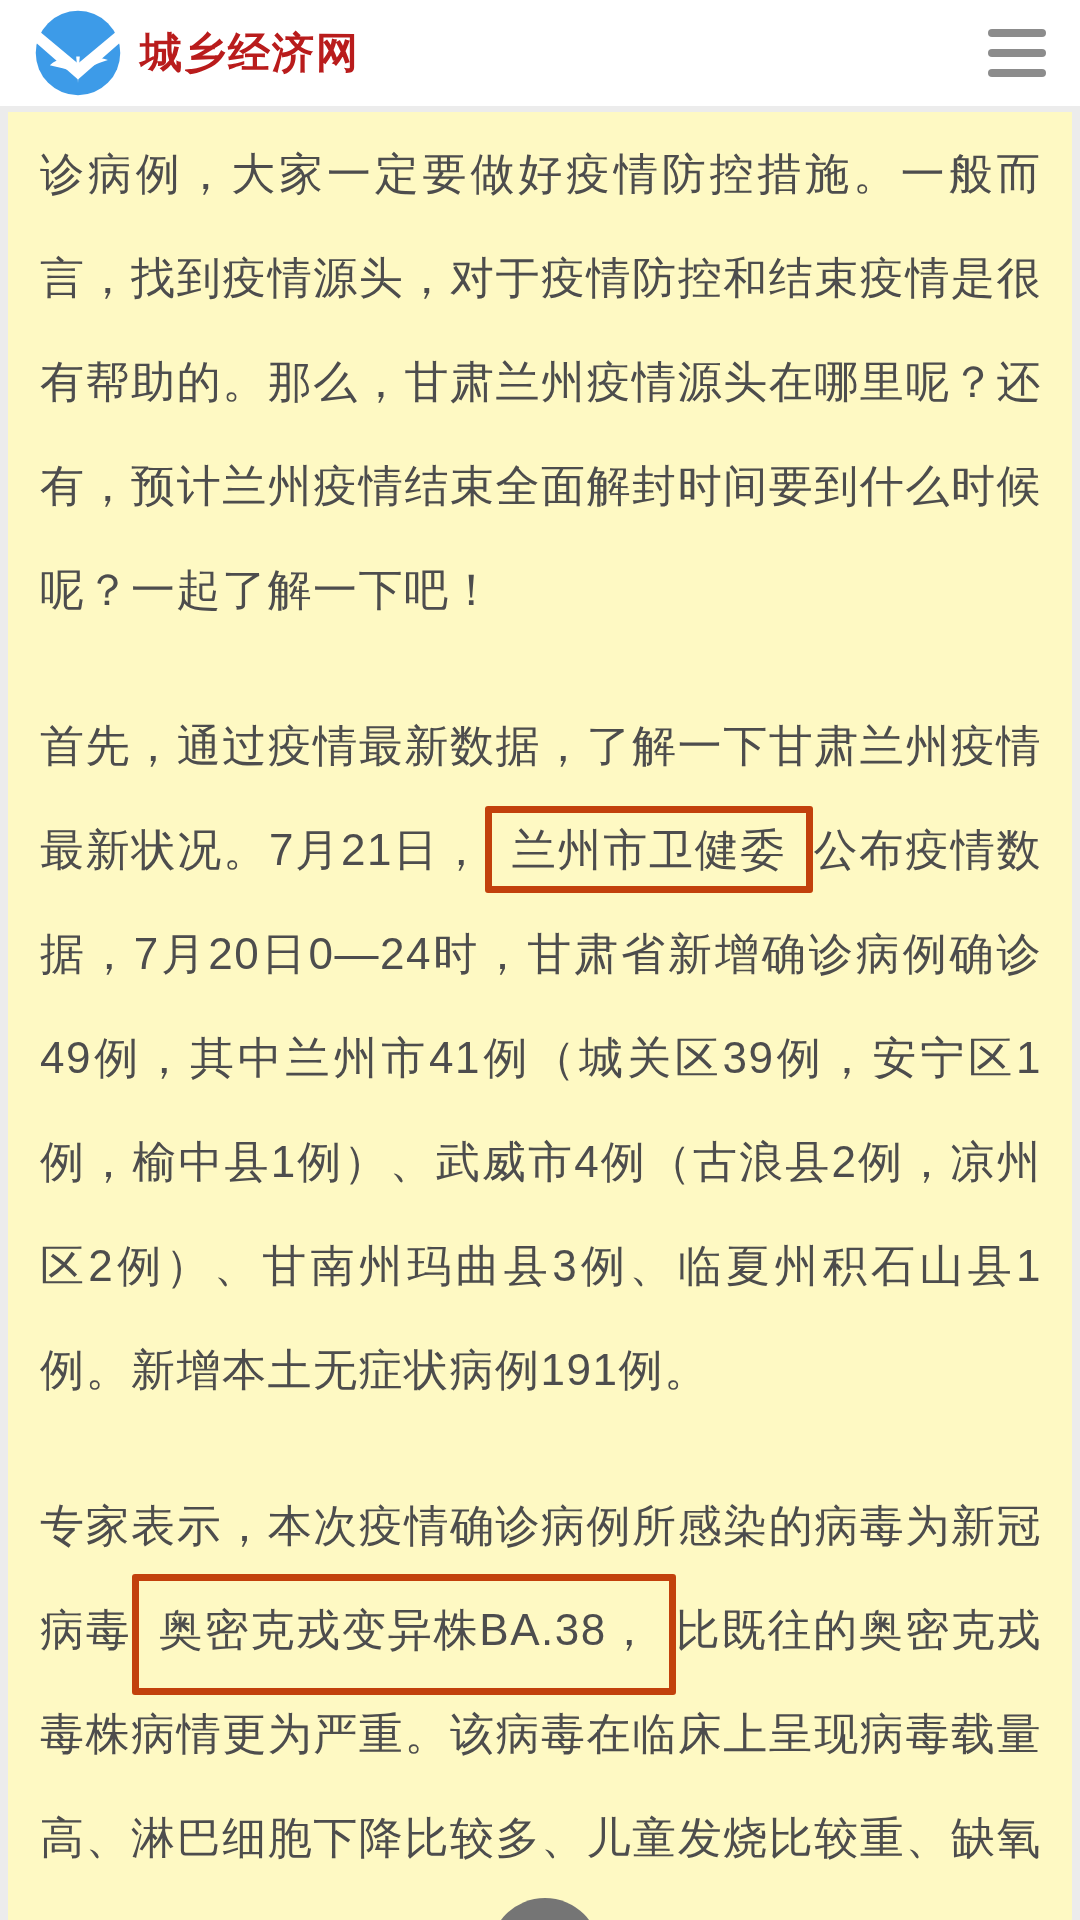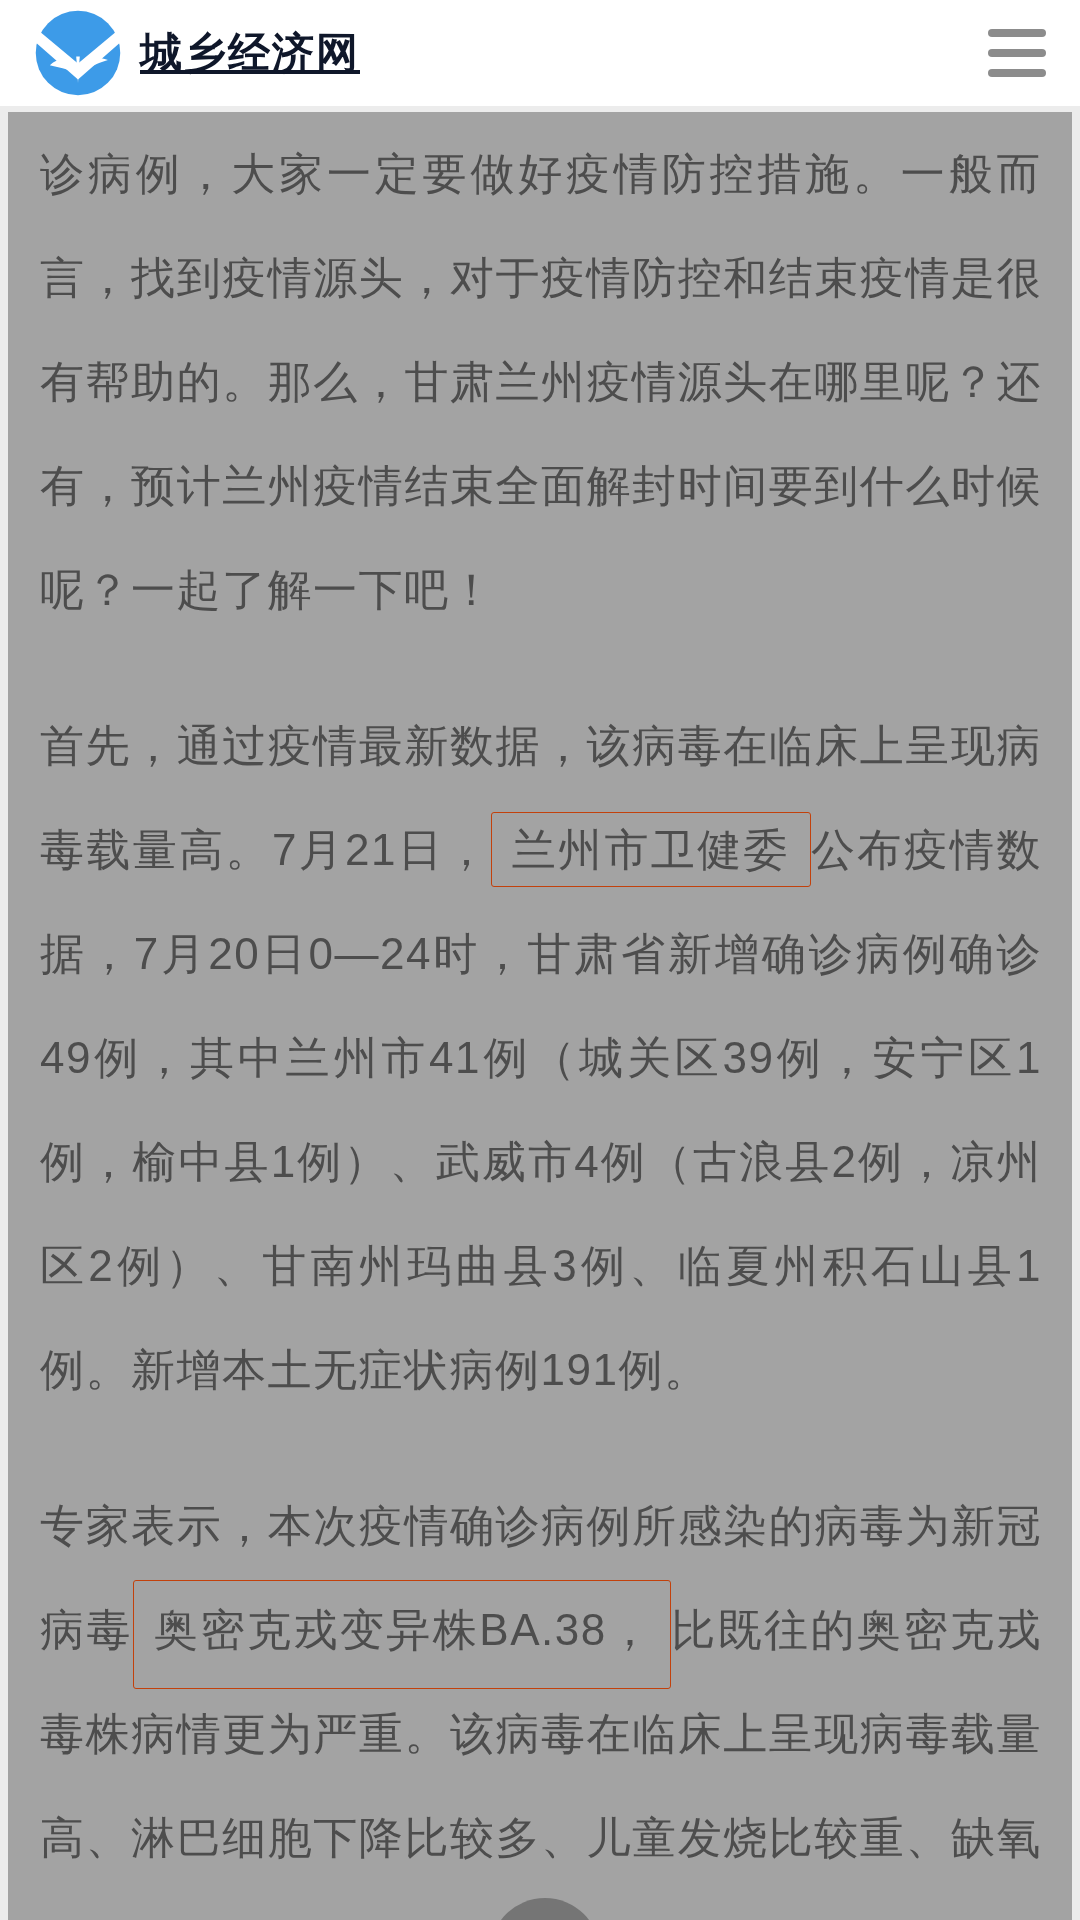--- a/index.html
+++ b/index.html
@@ -21,25 +21,24 @@
   }
   .logo {
     width: 88px; height: 88px;
     flex: 0 0 auto;
     cursor: pointer;
   }
   .logo svg { width: 100%; height: 100%; display: block; }
   .site-title {
     font-size: 42px;
     font-weight: bold;
-    color: #0f172a;
+    color: #b91c1c;
     letter-spacing: 2px;
     margin-left: 18px;
     cursor: pointer;
-    text-decoration: underline;
   }
   .hamburger {
     margin-left: auto;
     width: 58px;
     display: flex; flex-direction: column;
     gap: 12px;
     cursor: pointer;
     padding: 4px 0;
   }
   .hamburger span {
@@ -47,35 +46,35 @@
     width: 58px; height: 8px;
     border-radius: 4px;
     background: #8c8c8c;
   }
   
   .content {
     position: absolute;
     top: 112px; left: 8px;
     width: 1064px;
     height: 1808px;
-    background: #a3a3a3;
+    background: #fef9c3;
     overflow: hidden;
   }
   .article {
     padding: 6px 30px 0 32px;
     font-size: 44px;
     line-height: 104px;
     letter-spacing: 1.5px;
     color: #4d4d4d;
     text-align: justify;
   }
   .article p { margin: 52px 0; }
   .article p:first-child { margin-top: 4px; }
   .red-box {
-    border: 1px solid #c2410c;
+    border: 7px solid #c2410c;
     border-radius: 3px;
     padding: 12px 20px;
   }
   .red-box--tall {
     padding: 24px 16px 34px 20px;
   }
   
   .fab {
     position: absolute;
     left: 490px; top: 1898px;
@@ -105,21 +104,21 @@
     <span></span>
   </div>
 </header>
 
 <main class="content">
   <div class="article">
     <p>
       <span>诊病例，大家一定要做好疫情防控措施。一般而言，找到疫情源头，对于疫情防控和结束疫情是很有帮助的。那么，甘肃兰州疫情源头在哪里呢？还有，预计兰州疫情结束全面解封时间要到什么时候呢？一起了解一下吧！</span>
     </p>
     <p>
-      <span>首先，通过疫情最新数据，该病毒在临床上呈现病毒载量高。7月21日，</span><span class="red-box">兰州市卫健委</span><span>公布疫情数据，7月20日0—24时，甘肃省新增确诊病例确诊49例，其中兰州市41例（城关区39例，安宁区1例，榆中县1例）、武威市4例（古浪县2例，凉州区2例）、甘南州玛曲县3例、临夏州积石山县1例。新增本土无症状病例191例。</span>
+      <span>首先，通过疫情最新数据，了解一下甘肃兰州疫情最新状况。7月21日，</span><span class="red-box">兰州市卫健委</span><span>公布疫情数据，7月20日0—24时，甘肃省新增确诊病例确诊49例，其中兰州市41例（城关区39例，安宁区1例，榆中县1例）、武威市4例（古浪县2例，凉州区2例）、甘南州玛曲县3例、临夏州积石山县1例。新增本土无症状病例191例。</span>
     </p>
     <p>
       <span>专家表示，本次疫情确诊病例所感染的病毒为新冠病毒</span><span class="red-box red-box--tall">奥密克戎变异株BA.38，</span><span>比既往的奥密克戎毒株病情更为严重。该病毒在临床上呈现病毒载量高、淋巴细胞下降比较多、儿童发烧比较重、缺氧感染者症状比较重等特点。</span>
     </p>
 
   </div>
 </main>
 
 <div class="fab"></div>
 

